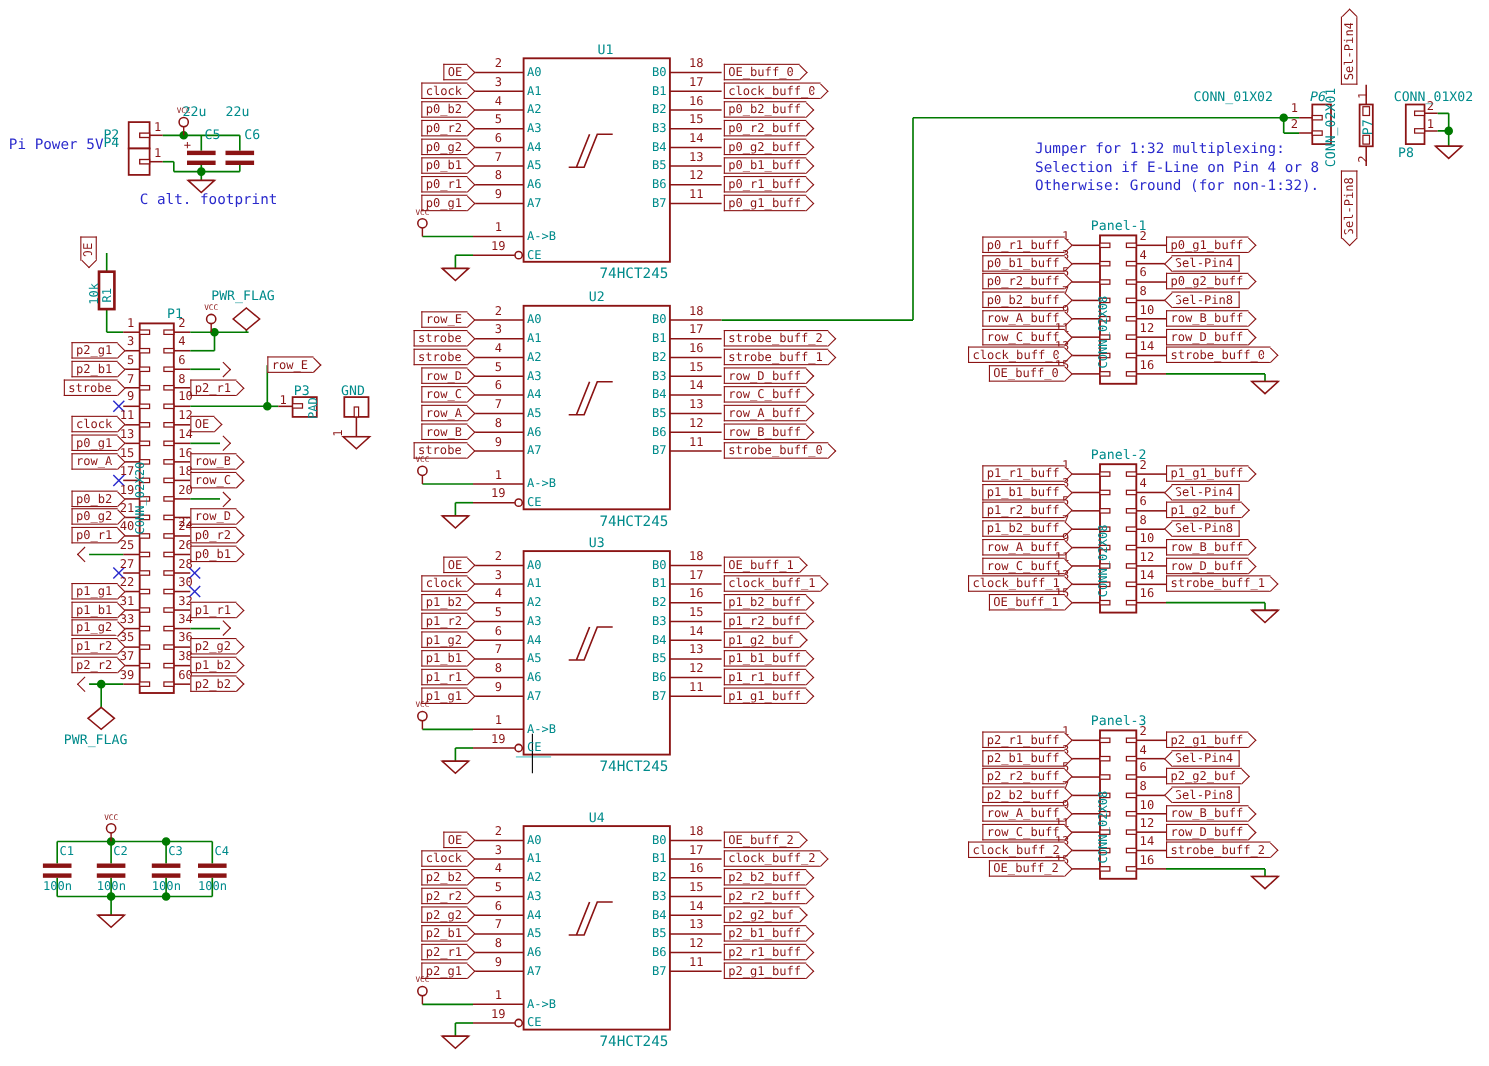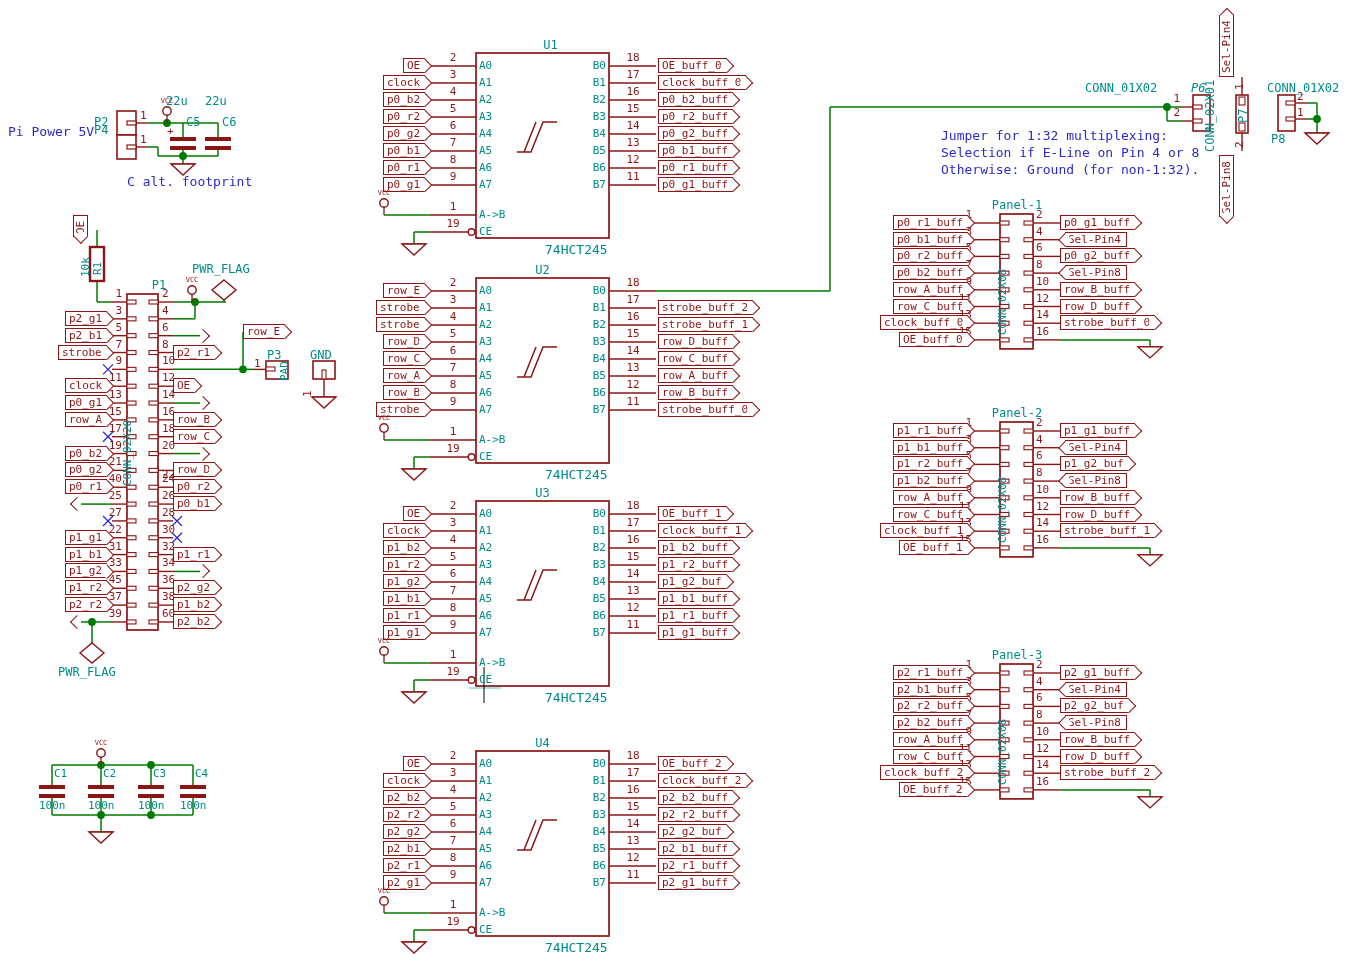--- a/index.html
+++ b/index.html
@@ -579,21 +579,21 @@
       <div class="t n11 mar" style="left: 162px; top: 522.76px; width: 26px;">30</div>
       <div class="gl pr" style="left: 65px; top: 529.76px; width: 42px;">p1_g1</div>
       <div class="t n11 mar ra" style="left: 96px; top: 539.6px; width: 26px;">31</div>
       <div class="t n11 mar" style="left: 162px; top: 539.6px; width: 26px;">32</div>
       <div class="gl pr" style="left: 65px; top: 546.6px; width: 42px;">p1_b1</div>
       <div class="gl pr" style="left: 173px; top: 546.6px; width: 42px;">p1_r1</div>
       <div class="t n11 mar ra" style="left: 96px; top: 556.44px; width: 26px;">33</div>
       <div class="t n11 mar" style="left: 162px; top: 556.44px; width: 26px;">34</div>
       <div class="gl pr" style="left: 65px; top: 563.44px; width: 42px;">p1_g2</div>
       <div class="arr arrR" style="left: 198px; top: 566.44px;"></div>
-      <div class="t n11 mar ra" style="left: 96px; top: 573.28px; width: 26px;">45</div>
+      <div class="t n11 mar ra" style="left: 96px; top: 573.28px; width: 26px;">35</div>
       <div class="t n11 mar" style="left: 162px; top: 573.28px; width: 26px;">36</div>
       <div class="gl pr" style="left: 65px; top: 580.28px; width: 42px;">p1_r2</div>
       <div class="gl pr" style="left: 173px; top: 580.28px; width: 42px;">p2_g2</div>
       <div class="t n11 mar ra" style="left: 96px; top: 590.12px; width: 26px;">37</div>
       <div class="t n11 mar" style="left: 162px; top: 590.12px; width: 26px;">38</div>
       <div class="gl pr" style="left: 65px; top: 597.12px; width: 42px;">p2_r2</div>
       <div class="gl pr" style="left: 173px; top: 597.12px; width: 42px;">p1_b2</div>
       <div class="t n11 mar ra" style="left: 96px; top: 606.96px; width: 26px;">39</div>
       <div class="t n11 mar" style="left: 162px; top: 606.96px; width: 26px;">60</div>
       <div class="arr arrL" style="left: 72px; top: 616.96px;"></div>

